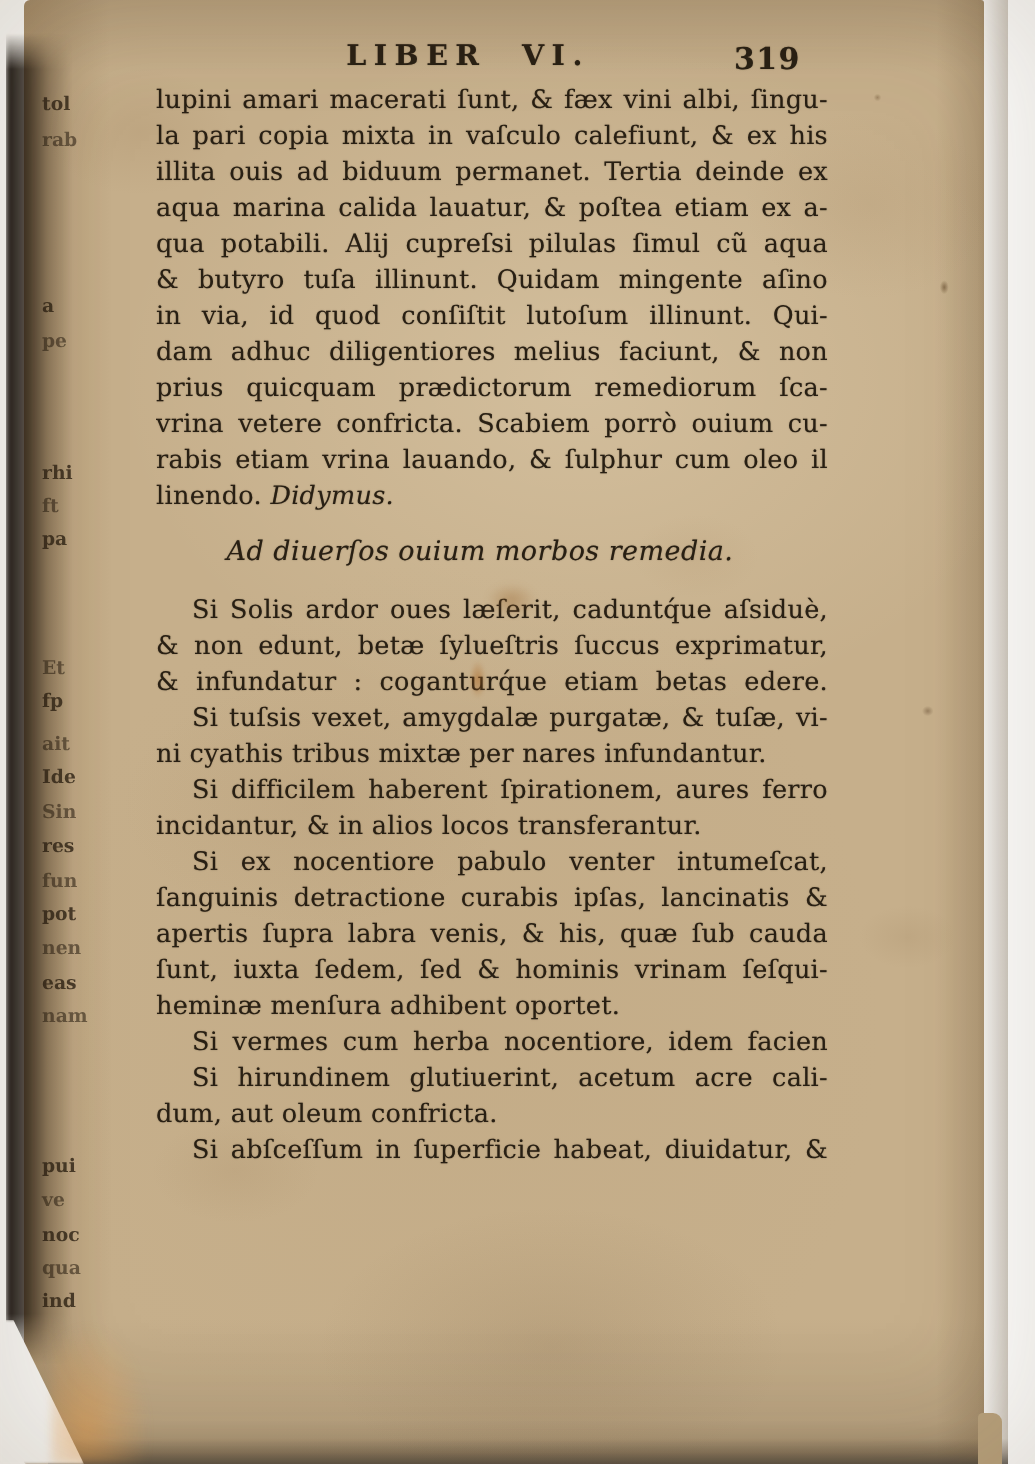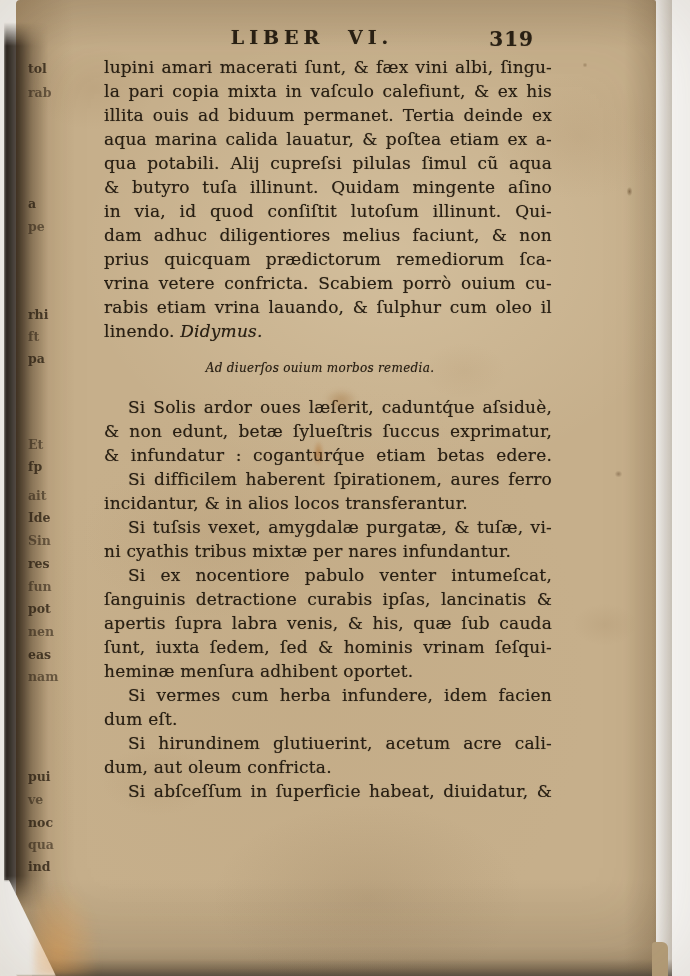--- a/index.html
+++ b/index.html
@@ -73,21 +73,21 @@
   .textblock{
     position:absolute;left:88px;top:55px;width:448px;
     font-size:17px;line-height:24px;letter-spacing:0.2px;
   }
   .line{text-align:justify;text-align-last:justify;height:24px;overflow:hidden;}
   .line.plain{text-align:center;text-align-last:left;}
   .line.ind{text-indent:24px;}
   .it{font-style:italic;}
   .section-heading{
     font-style:italic;text-align:center;text-align-last:center;
-    font-size:12px;height:24px;margin:13px 0 15px -16px;letter-spacing:0.3px;
+    font-size:18px;height:24px;margin:13px 0 15px -16px;letter-spacing:0.3px;
   }
   
   .frag{
     position:absolute;left:28px;width:28px;text-align:left;
     font-size:12.5px;font-weight:bold;color:#35291a;opacity:0.85;
     filter:blur(0.4px);line-height:14px;
   }
   .frag:nth-child(even){opacity:0.62;}
   
   .stain{position:absolute;pointer-events:none;}
@@ -130,37 +130,36 @@
     </div>
 
     <div class="section-heading">Ad diuerſos ouium morbos remedia.</div>
 
     <div>
       <div class="line ind">Si Solis ardor oues læſerit, caduntq́ue aſsiduè,</div>
       <div class="line">&amp; non edunt, betæ ſylueſtris ſuccus exprimatur,</div>
       <div class="line">&amp; infundatur : coganturq́ue etiam betas edere.</div>
     </div>
     <div>
+      <div class="line ind">Si tuſsis vexet, amygdalæ purgatæ, &amp; tuſæ, vi-</div>
+      <div class="line plain">ni cyathis tribus mixtæ per nares infundantur.</div>
+    </div>
+    <div>
       <div class="line ind">Si difficilem haberent ſpirationem, aures ferro</div>
       <div class="line plain">incidantur, &amp; in alios locos transferantur.</div>
-    </div>
-    <div>
-      <div class="line ind">Si tuſsis vexet, amygdalæ purgatæ, &amp; tuſæ, vi-</div>
-      <div class="line plain">ni cyathis tribus mixtæ per nares infundantur.</div>
     </div>
     <div>
       <div class="line ind">Si ex nocentiore pabulo venter intumeſcat,</div>
       <div class="line">ſanguinis detractione curabis ipſas, lancinatis &amp;</div>
       <div class="line">apertis ſupra labra venis, &amp; his, quæ ſub cauda</div>
       <div class="line">ſunt, iuxta ſedem, ſed &amp; hominis vrinam ſeſqui-</div>
       <div class="line plain">heminæ menſura adhibent oportet.</div>
     </div>
     <div>
-      <div class="line ind">Si vermes cum herba infundere, idem facien</div>
-      <div class="line plain">dum eſt.</div>
+      <div class="line ind">Si vermes cum herba nocentiore, idem facien</div>
     </div>
     <div>
       <div class="line ind">Si hirundinem glutiuerint, acetum acre cali-</div>
       <div class="line plain">dum, aut oleum confricta.</div>
     </div>
     <div>
       <div class="line ind">Si abſceſſum in ſuperficie habeat, diuidatur, &amp;</div>
     </div>
   </div>
 

